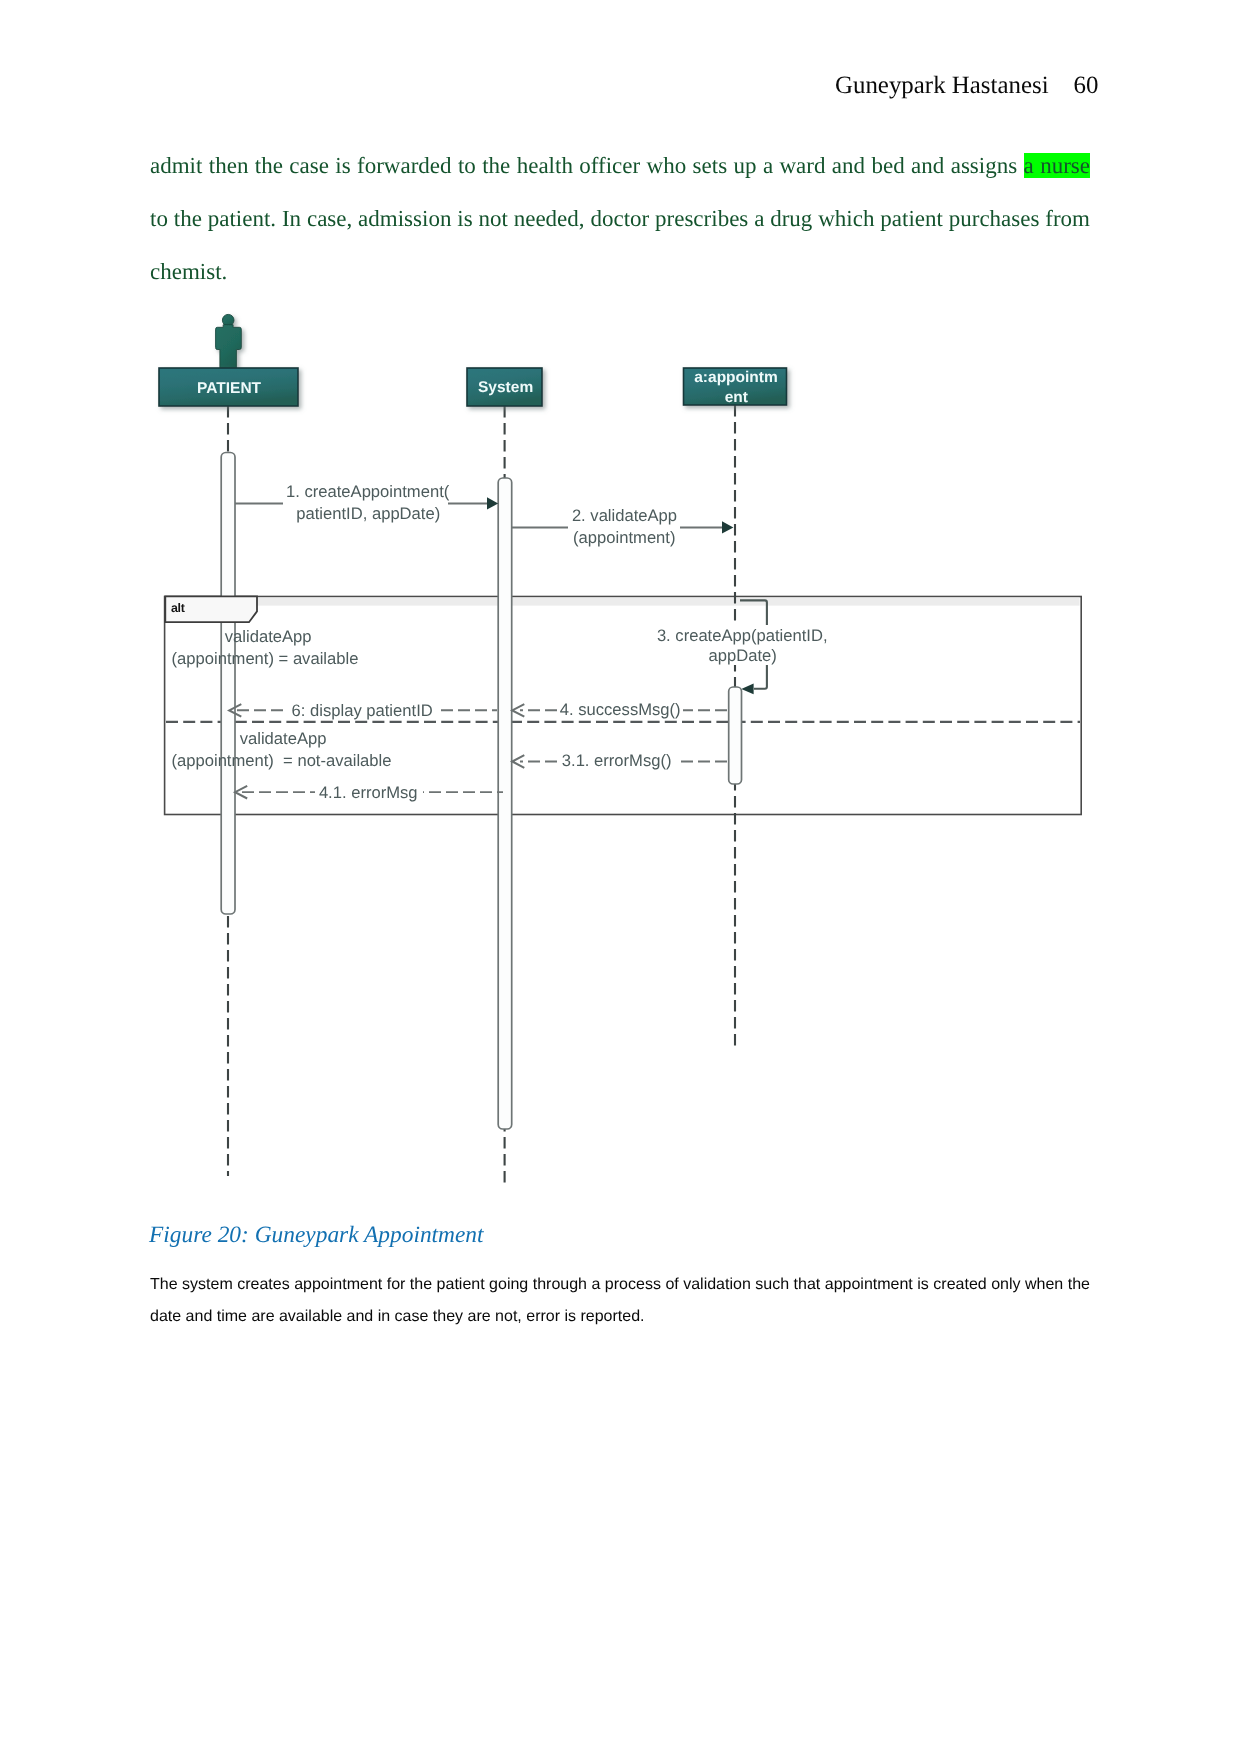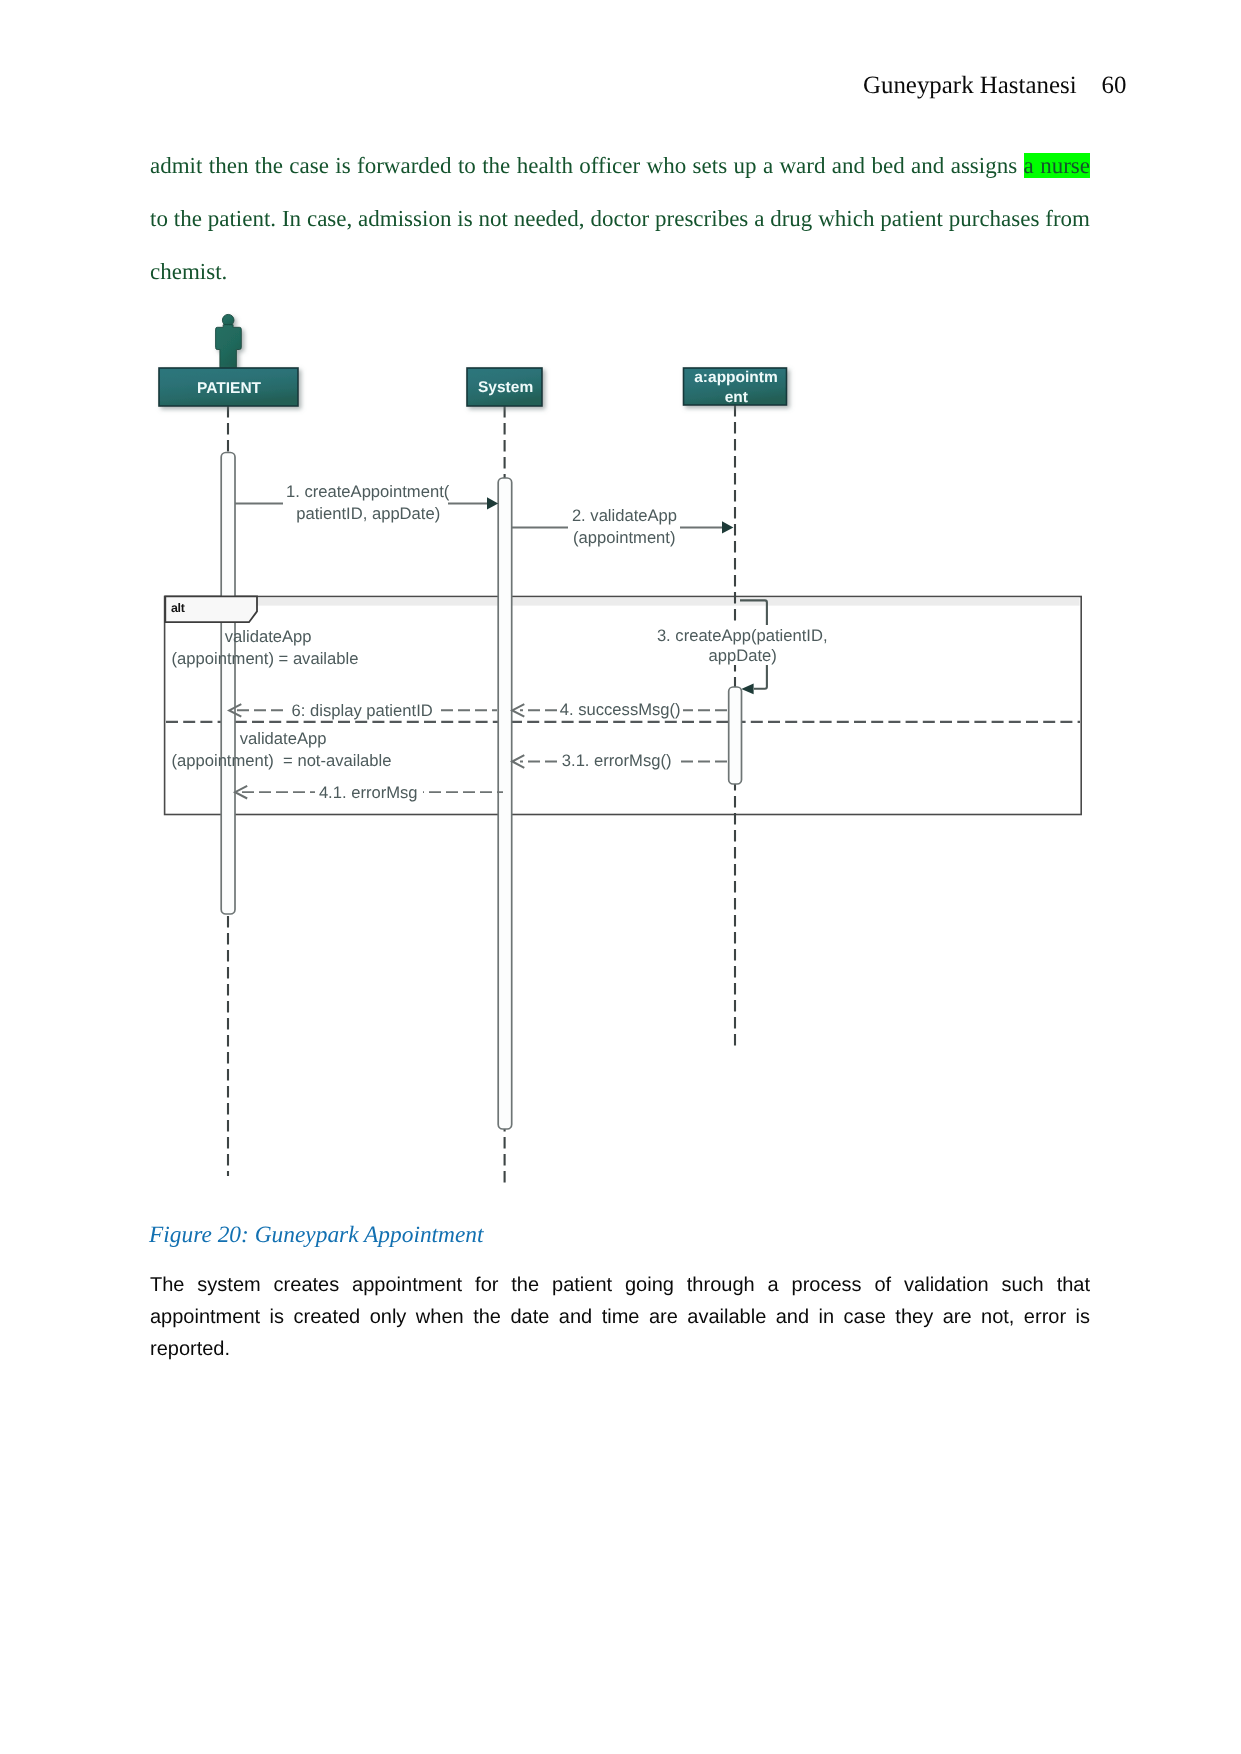--- a/index.html
+++ b/index.html
@@ -1,23 +1,23 @@
 <!DOCTYPE html>
 <html><head>
 <meta charset="utf-8">
 <title>doc</title>
 <style>
 html,body{margin:0;padding:0;background:#ffffff;-webkit-font-smoothing:antialiased;text-rendering:geometricPrecision;}
 body{width:1241px;height:1754px;position:relative;overflow:hidden;}
 .page{position:absolute;inset:0;background:#fff;}
-.hdr{position:absolute;left:835px;top:72px;font-family:"Liberation Serif",serif;font-size:24.9px;color:#0a0a0a;white-space:pre;margin-left:28px;}
+.hdr{position:absolute;left:835px;top:72px;font-family:"Liberation Serif",serif;font-size:24.9px;color:#0a0a0a;white-space:pre;}
 .para1{position:absolute;left:150px;top:140px;width:940px;font-family:"Liberation Serif",serif;font-size:23px;color:#14532d;text-align:justify;line-height:52.8px;}
 .hl{background:#00ff00;}
 .figcap{position:absolute;left:149px;top:1222px;font-family:"Liberation Serif",serif;font-style:italic;font-size:23.4px;color:#1270b1;white-space:nowrap;}
-.para2{position:absolute;left:150px;top:1269px;width:940px;font-family:"Liberation Sans",sans-serif;font-size:20px;color:#0a0a0a;text-align:justify;line-height:32px;}
+.para2{position:absolute;left:150px;top:1269px;width:940px;font-family:"Liberation Sans",sans-serif;font-size:16px;color:#0a0a0a;text-align:justify;line-height:32px;}
 #diag{position:absolute;left:0;top:0;width:1241px;height:1754px;}
 .diagsvg{display:block;filter:blur(0.34px) saturate(0.97);}
 .dlbl{font-family:"Liberation Sans",sans-serif;font-size:16.6px;fill:#4d5b5c;white-space:pre;}
 .altlbl{font-size:12.4px;font-weight:bold;fill:#141414;letter-spacing:-0.25px;}
 .plbl{font-family:"Liberation Sans",sans-serif;font-size:15.5px;font-weight:bold;fill:#eefafa;}
 </style>
 </head>
 <body>
 
 <div class="page">

